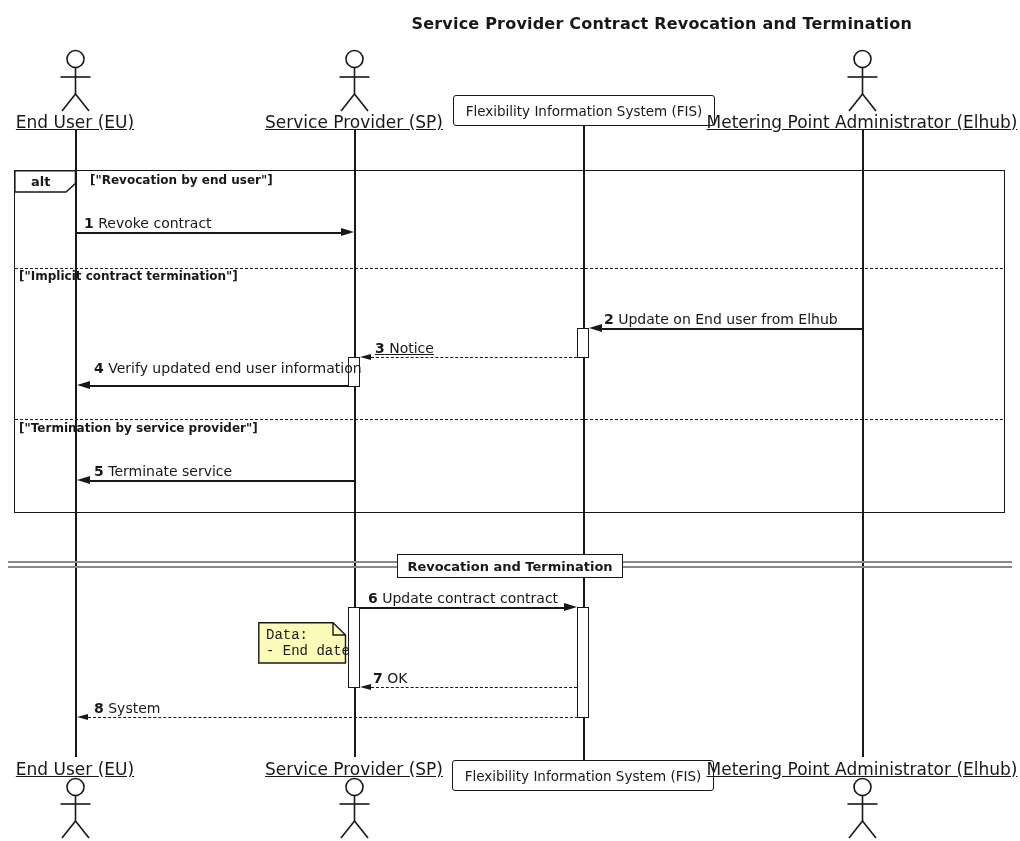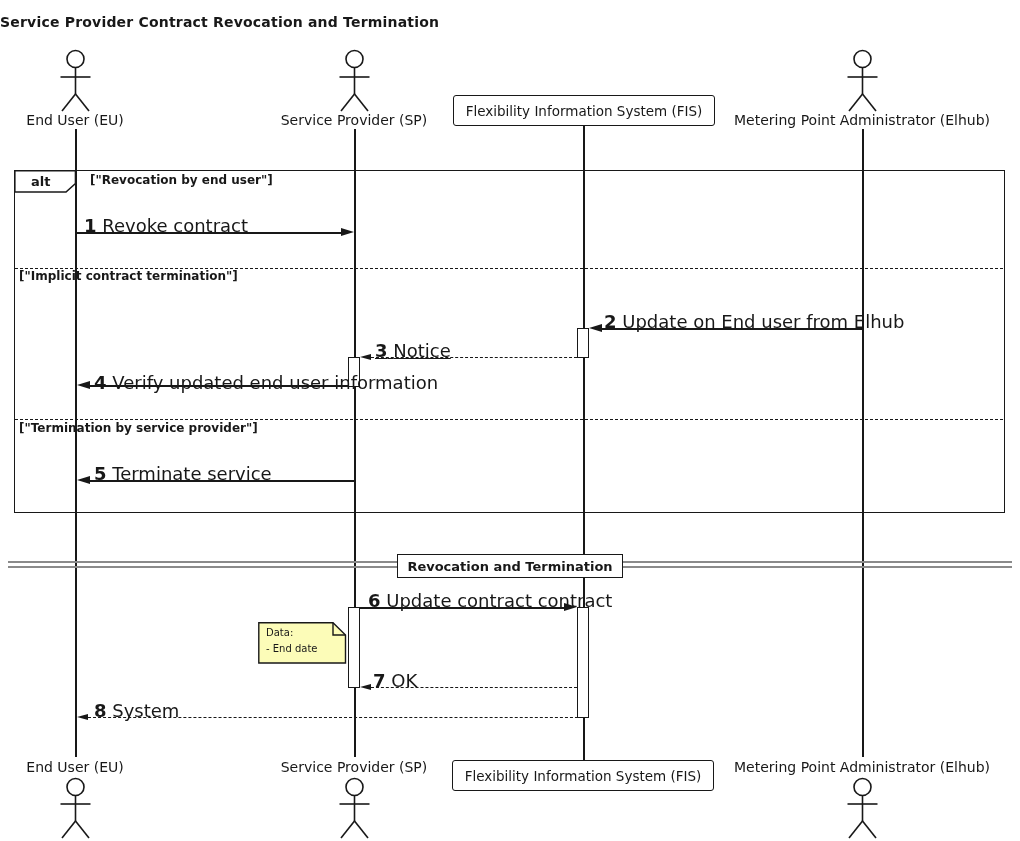--- a/index.html
+++ b/index.html
@@ -5,50 +5,50 @@
   :root{
     --line:#181818;
     --text:#181818;
     --note-bg:#FCFCB8;
     --divider:#8a8a8a;
   }
   html,body{margin:0;padding:0;background:#fff;}
   body{font-family:"DejaVu Sans","Liberation Sans",sans-serif;color:var(--text);}
   .canvas{position:relative;width:1020px;height:841px;background:#fff;overflow:hidden;}
   .abs{position:absolute;}
-  .title{position:absolute;top:14px;left:0;width:912px;text-align:left;
-         font-size:14px;font-weight:bold;letter-spacing:0.2px;}
+  .title{position:absolute;top:14px;left:0;width:912px;text-align:right;
+         font-size:16px;font-weight:bold;letter-spacing:0.2px;}
   .actor-label{position:absolute;transform:translateX(-50%);white-space:nowrap;
-               font-size:14px;}
+               font-size:17px;text-decoration:underline;}
   .pbox{position:absolute;box-sizing:border-box;border:1.5px solid var(--line);
         border-radius:3px;background:#fff;text-align:center;font-size:13.5px;
         display:flex;align-items:center;justify-content:center;white-space:nowrap;}
   .lifeline{position:absolute;width:1.5px;background:var(--line);}
   .frame{position:absolute;box-sizing:border-box;border:1.7px solid var(--line);}
   .guard{position:absolute;font-size:12px;font-weight:bold;white-space:nowrap;}
   .sep{position:absolute;height:0;border-top:1px dashed var(--line);}
   .op-label{position:absolute;font-size:13px;font-weight:bold;}
   .mline{position:absolute;height:1.5px;background:var(--line);}
   .mline.ret{height:0;background:none;border-top:1.5px dashed var(--line);}
-  .mlabel{position:absolute;font-size:18px;white-space:nowrap;}
+  .mlabel{position:absolute;font-size:14px;white-space:nowrap;}
   .mlabel b{font-weight:bold;}
   .ah{position:absolute;width:0;height:0;}
   .ah.r{border-top:4.5px solid transparent;border-bottom:4.5px solid transparent;
         border-left:13px solid var(--line);}
   .ah.l{border-top:4.5px solid transparent;border-bottom:4.5px solid transparent;
         border-right:13px solid var(--line);}
   .ah.sm{border-top-width:3.5px;border-bottom-width:3.5px;}
   .ah.sm.l{border-right-width:11px;}
   .activation{position:absolute;width:12px;box-sizing:border-box;background:#fff;
               border:1.2px solid var(--line);}
   .divline{position:absolute;height:1.5px;background:var(--divider);}
   .divider-box{position:absolute;box-sizing:border-box;border:1.6px solid var(--line);
                background:#fff;display:flex;align-items:center;justify-content:center;
                font-size:13px;font-weight:bold;white-space:nowrap;}
-  .note-text{position:absolute;font-size:10px;white-space:nowrap;}
+  .note-text{position:absolute;font-size:14px;white-space:nowrap;font-family:Liberation Mono, monospace;}
   svg{display:block;}
 </style>
 </head>
 <body>
 
 <div class="canvas">
 
   <div class="title">Service Provider Contract Revocation and Termination</div>
 
   <div class="lifeline" style="left:75px;top:129px;height:628px;"></div>
@@ -122,21 +122,21 @@
   </div>
   <div class="mline" style="left:601px;top:328px;width:261px;"></div>
   <div class="ah l" style="left:589px;top:324px;"></div>
 
   <div class="mlabel" style="left:375px;top:340px;text-decoration:underline;">
     <b>3</b>&nbsp;<span>Notice</span>
   </div>
   <div class="mline ret" style="left:371px;top:357px;width:206px;"></div>
   <div class="ah sm l" style="left:360px;top:354px;"></div>
 
-  <div class="mlabel" style="left:94px;top:372px;">
+  <div class="mlabel" style="left:94px;top:360px;">
     <b>4</b>&nbsp;<span>Verify updated end user information</span>
   </div>
   <div class="mline" style="left:89px;top:385px;width:259px;"></div>
   <div class="ah l" style="left:77px;top:381px;"></div>
 
   <div class="mlabel" style="left:94px;top:463px;">
     <b>5</b>&nbsp;<span>Terminate service</span>
   </div>
   <div class="mline" style="left:89px;top:480px;width:266px;"></div>
   <div class="ah l" style="left:77px;top:476px;"></div>

